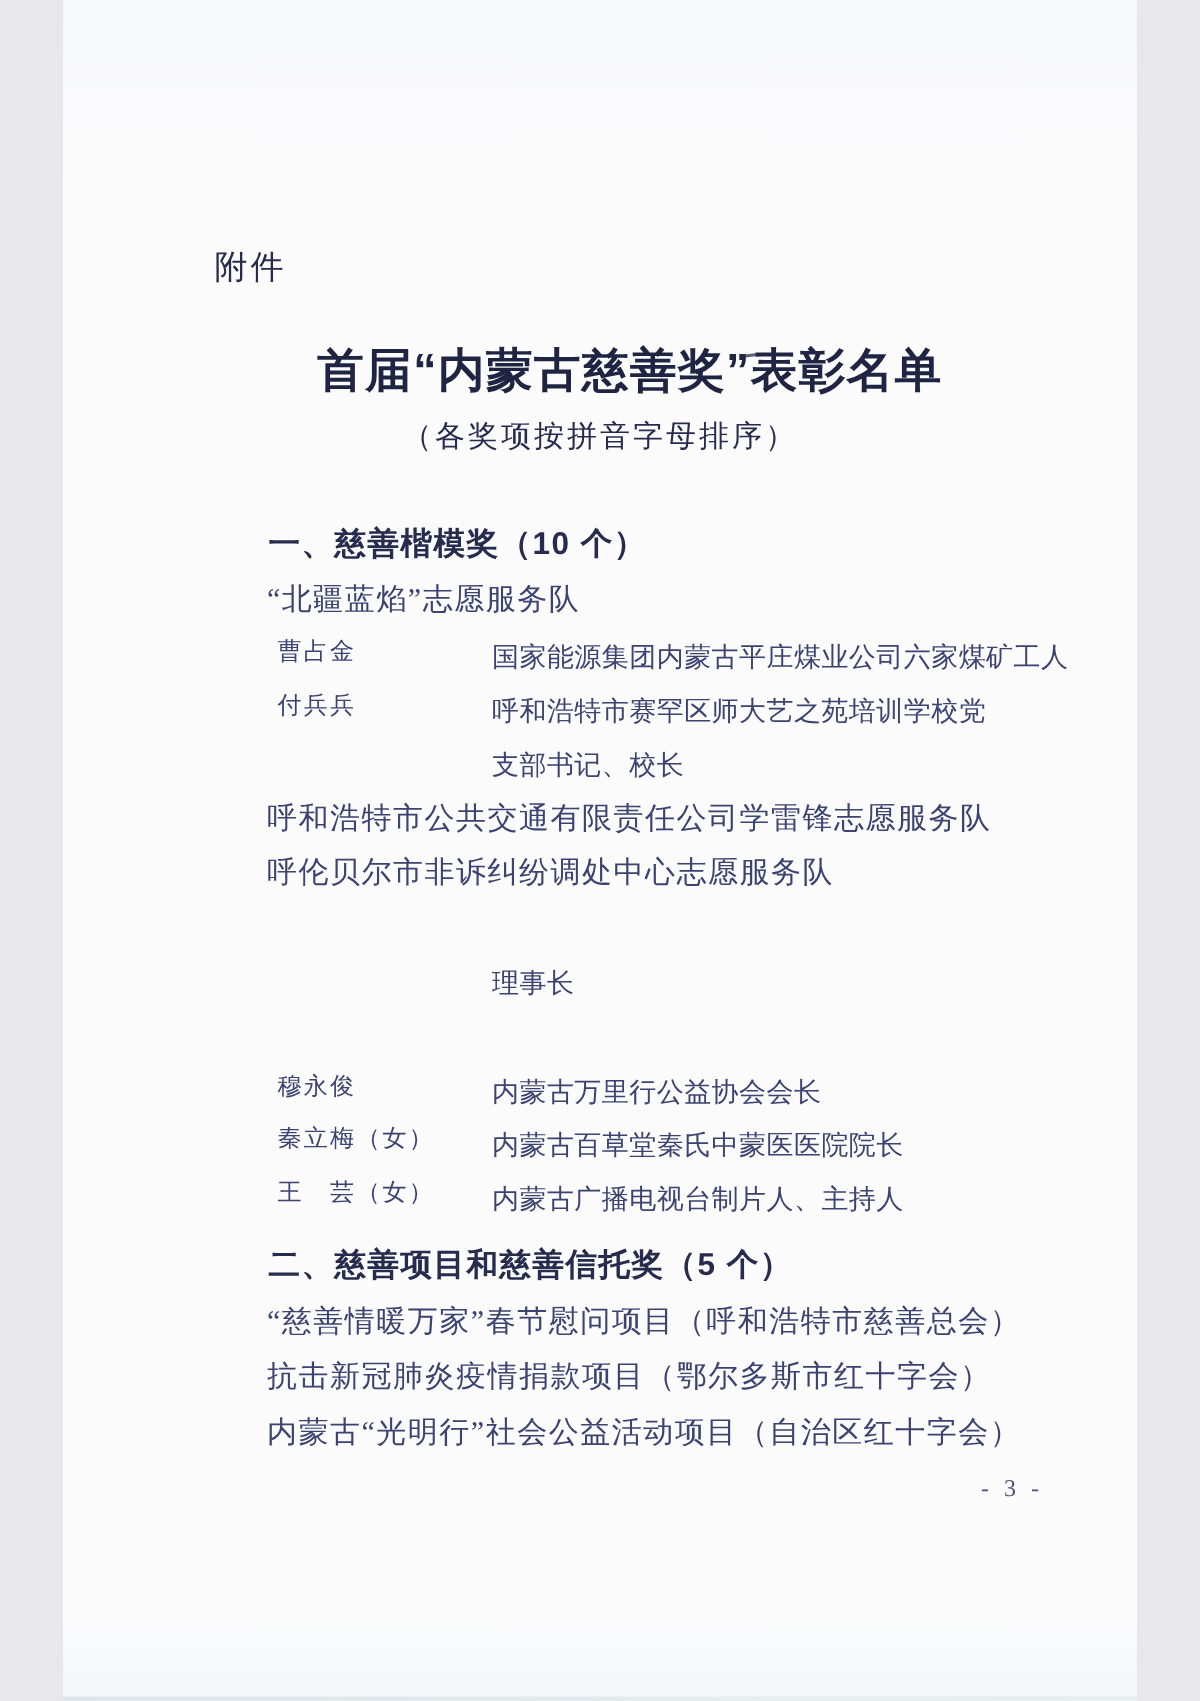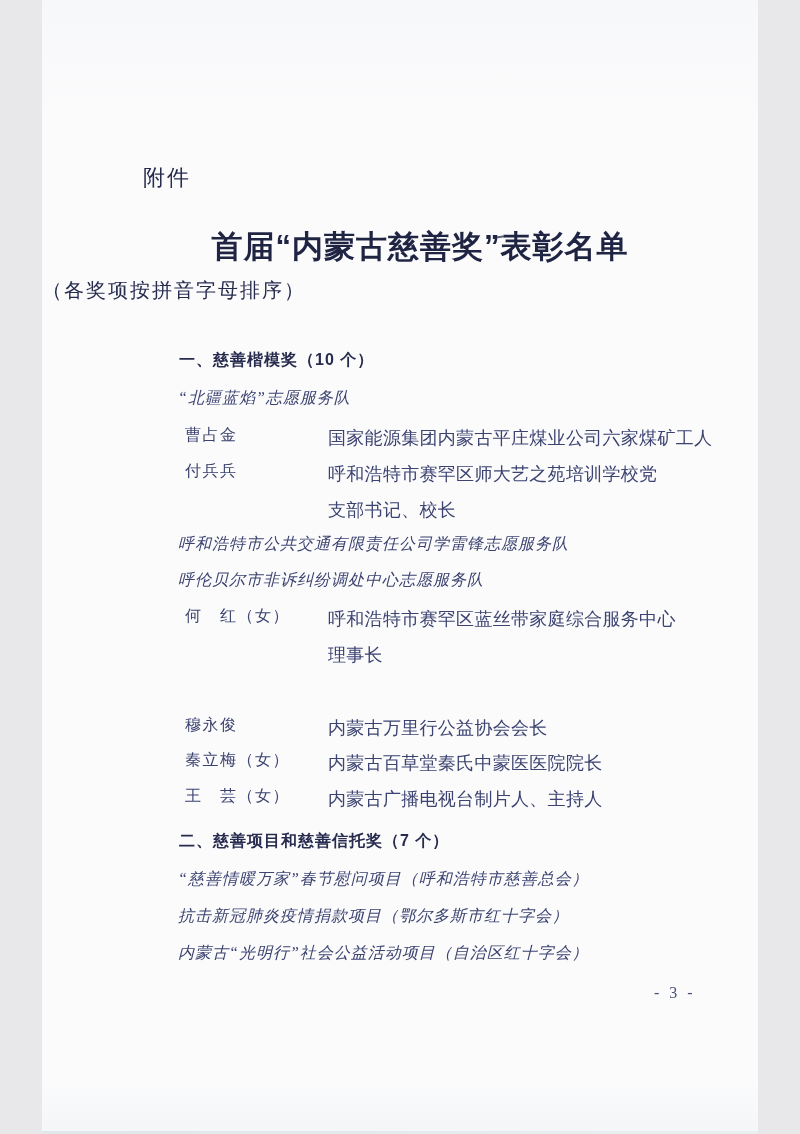--- a/index.html
+++ b/index.html
@@ -58,51 +58,50 @@
     height: 2px;
     background: var(--heading-color, #282d50);
     transform: rotate(-7deg);
     opacity: .75;
   }
   .doc-subtitle {
     position: absolute;
     left: 0;
     top: 277px;
     width: 100%;
-    text-align: left;
+    text-align: center;
     font-size: 20px;
     color: var(--heading-color, #2e3458);
     letter-spacing: 2px;
     font-family: Liberation Mono, monospace;
   }
   .section-heading {
     position: absolute;
     left: 137px;
     font-family: "Liberation Sans", "DejaVu Sans", sans-serif;
-    font-size: 16px;
+    font-size: 21px;
     font-weight: 700;
     color: var(--heading-color, #272c4e);
     letter-spacing: 1px;
     line-height: 1;
     white-space: nowrap;
   }
   .row {
     position: absolute;
     left: 0;
     width: 100%;
     height: 24px;
     line-height: 1;
   }
   .entry-full {
     position: absolute;
     left: 136px;
-    font-size: 16px;
+    font-size: 20px;
     letter-spacing: 1px;
     white-space: nowrap;
-    font-style: italic;
   }
   .entry-name {
     position: absolute;
     left: 143px;
     font-size: 16px;
     letter-spacing: 1.5px;
     white-space: nowrap;
   }
   .entry-desc {
     position: absolute;
@@ -162,45 +161,41 @@
   </div>
 
   <div class="row" style="top:536px">
     <span class="entry-full">呼和浩特市公共交通有限责任公司学雷锋志愿服务队</span>
   </div>
 
   <div class="row" style="top:572px">
     <span class="entry-full">呼伦贝尔市非诉纠纷调处中心志愿服务队</span>
   </div>
 
-  <div class="row" style="top:608px">
-    <span class="entry-name">何　红（女）</span>
-    <span class="entry-desc">呼和浩特市赛罕区蓝丝带家庭综合服务中心</span>
-  </div>
   <div class="row" style="top:644px">
     <span class="entry-desc">理事长</span>
   </div>
 
 
   <div class="row" style="top:717px">
     <span class="entry-name">穆永俊</span>
     <span class="entry-desc">内蒙古万里行公益协会会长</span>
   </div>
 
   <div class="row" style="top:752px">
     <span class="entry-name">秦立梅（女）</span>
     <span class="entry-desc">内蒙古百草堂秦氏中蒙医医院院长</span>
   </div>
 
   <div class="row" style="top:788px">
     <span class="entry-name">王　芸（女）</span>
     <span class="entry-desc">内蒙古广播电视台制片人、主持人</span>
   </div>
 
-  <div class="section-heading" style="top:833px">二、慈善项目和慈善信托奖（7 个）</div>
+  <div class="section-heading" style="top:833px">二、慈善项目和慈善信托奖（5 个）</div>
 
   <div class="row" style="top:871px">
     <span class="entry-full">“慈善情暖万家”春节慰问项目（呼和浩特市慈善总会）</span>
   </div>
 
   <div class="row" style="top:945px">
     <span class="entry-full">内蒙古“光明行”社会公益活动项目（自治区红十字会）</span>
   </div>
 
   <div class="row" style="top:908px">

